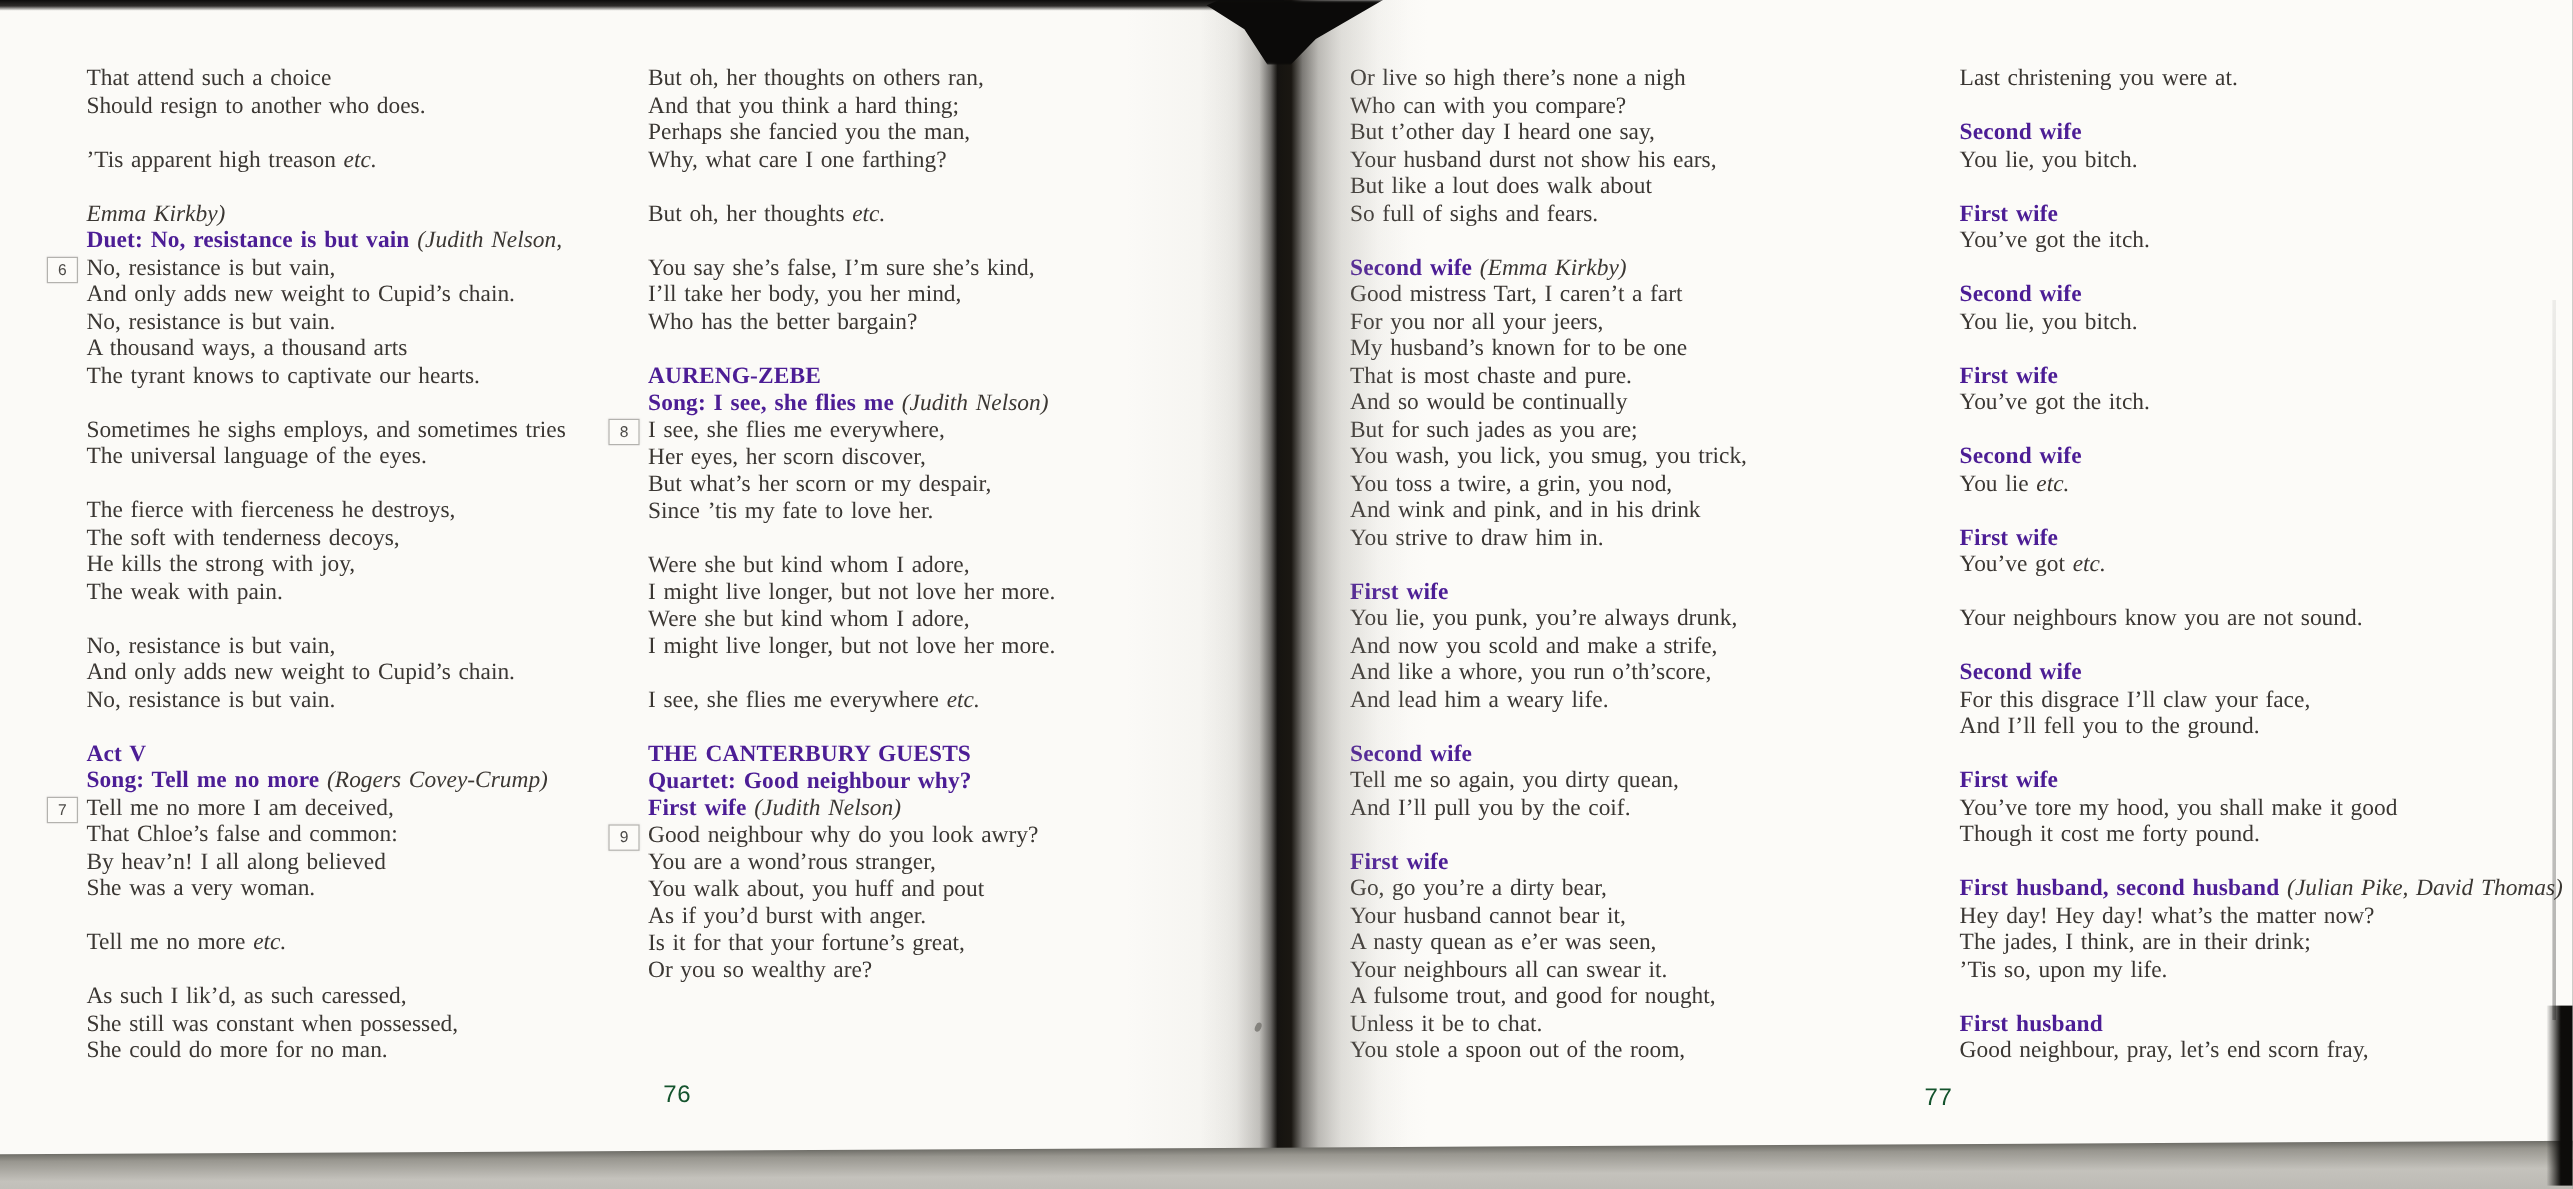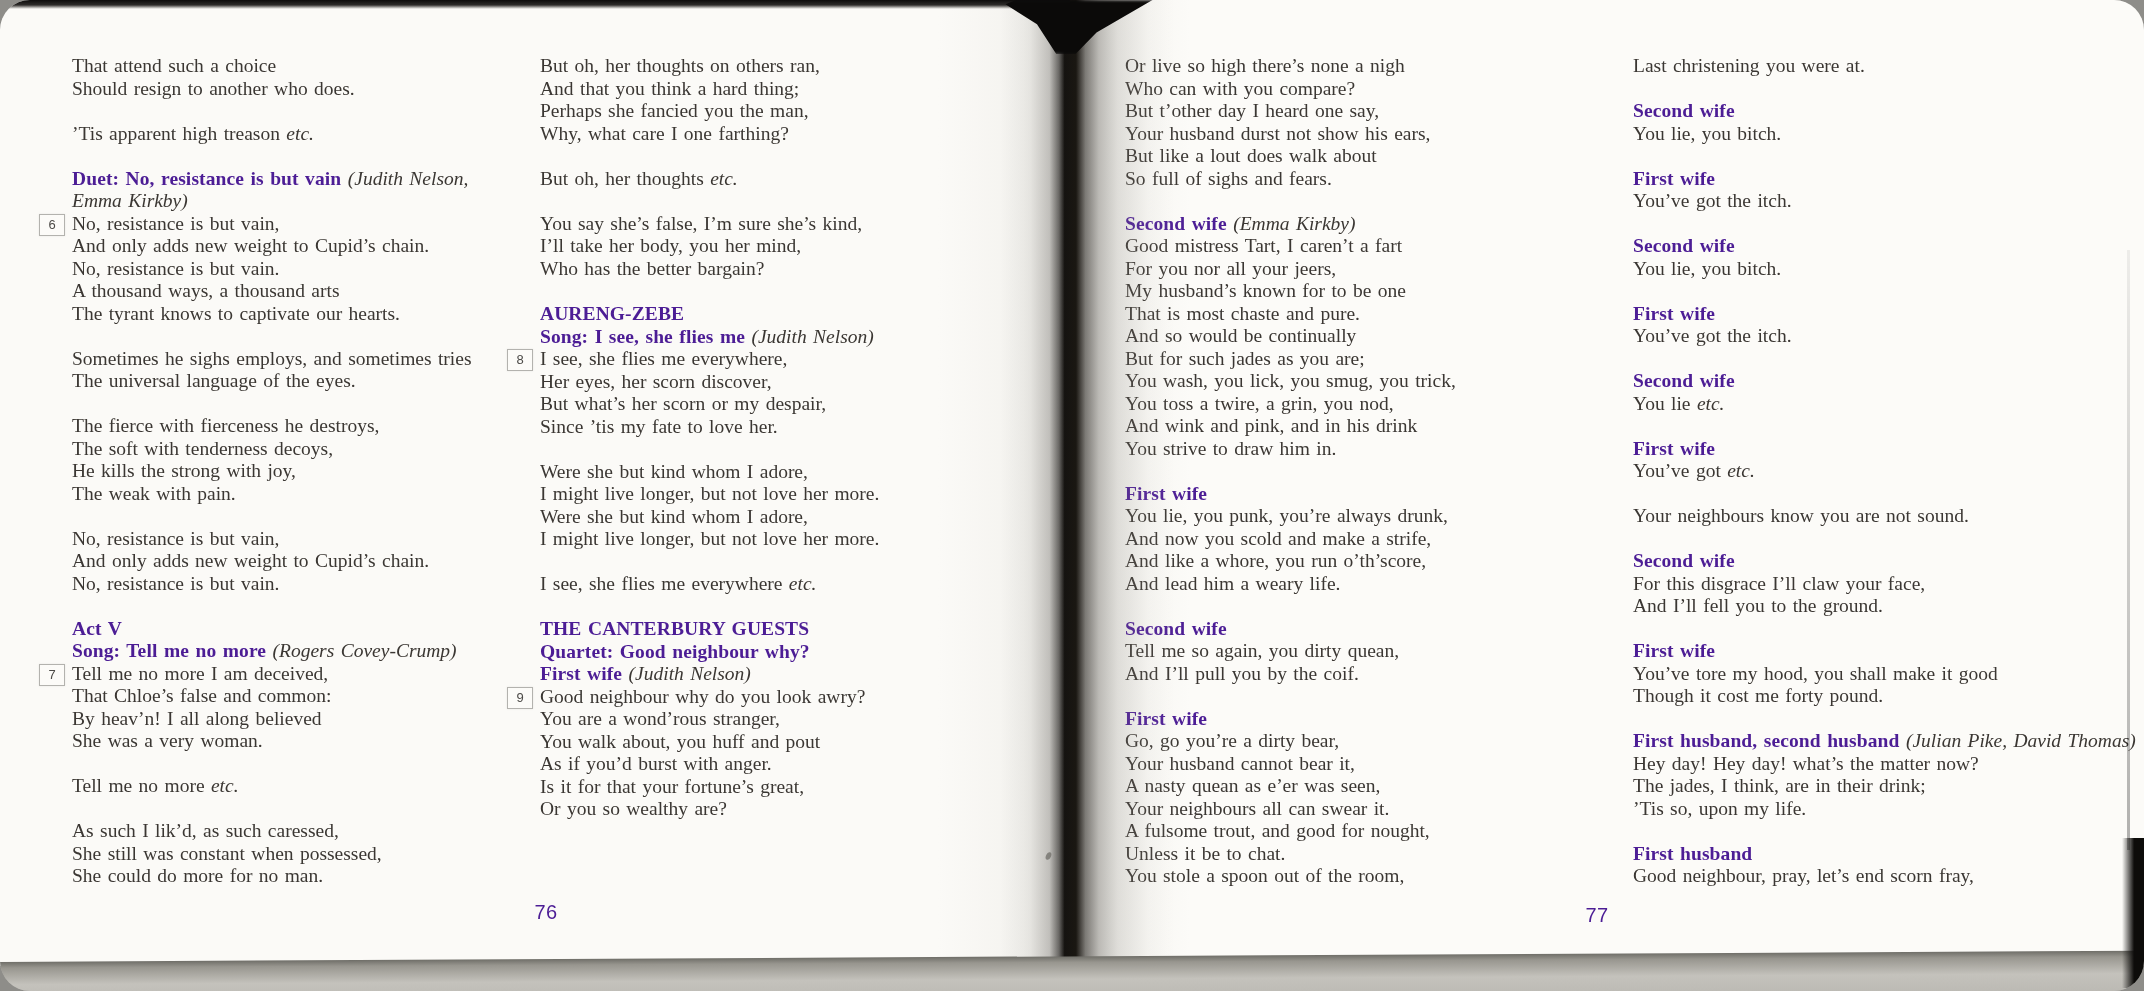--- a/index.html
+++ b/index.html
@@ -1,20 +1,19 @@
 <!DOCTYPE html>
 <html><head>
 <meta charset="utf-8">
 <style>
   html,body{margin:0;padding:0;background:#8e8d89;}
   .spread{
     position:relative;width:2144px;height:991px;overflow:hidden;
     background:#a7a6a2;
     font-family:"Liberation Serif","DejaVu Serif",serif;
-    border-radius:30px;
   }
   
   .page{position:absolute;top:0;height:966px;background:#fbfaf7;}
   .page-left{left:0;width:1066px;background:linear-gradient(90deg,#fbfaf7 0%,#fbfaf7 88%,#f4f3ef 96%,#e3e1dc 100%);}
   .page-right{left:1066px;width:1078px;background:linear-gradient(90deg,#d9d7d2 0%,#efeeea 4%,#fcfbf8 10%,#fcfbf8 100%);}
   
   .top-strip{position:absolute;left:0;top:0;width:1070px;height:9px;
     background:linear-gradient(180deg,#0d0c0b 0%,#2e2c2a 55%,rgba(110,108,104,.45) 85%,rgba(0,0,0,0) 100%);z-index:6;}
   .gutter{position:absolute;left:1000px;top:0;width:190px;height:966px;z-index:5;pointer-events:none;
     background:linear-gradient(90deg,
@@ -45,22 +44,22 @@
   .col{position:absolute;top:55px;width:470px;font-size:19.5px;line-height:22.5px;
     color:#3b3733;z-index:4;word-spacing:1.5px;}
   .stanza{margin:0 0 22.5px 0;}
   .line{white-space:nowrap;position:relative;}
   .line b{font-weight:bold;color:#4c1d95;letter-spacing:.1px;}
   .line i{font-style:italic;}
   .track{position:absolute;left:-33px;top:1px;width:24px;height:20px;
     border:1px solid #b3b2ae;background:#fcfbf8;color:#4c4a47;
     font:13px/20px "Liberation Sans",sans-serif;text-align:center;
     box-shadow:0 0 2px rgba(0,0,0,.08);}
-  .pagenum{position:absolute;width:60px;text-align:center;z-index:4;
-    font:20px "Liberation Sans",sans-serif;color:#4c1d95;letter-spacing:.5px;}
+  .pagenum{position:absolute;width:60px;text-align:right;z-index:4;
+    font:20px "Liberation Sans",sans-serif;color:#14532d;letter-spacing:.5px;}
   .pagenum-left{left:516px;top:901px;}
   .pagenum-right{left:1567px;top:904px;}
 </style>
 </head>
 <body>
 
 <div class="spread">
 
   <div class="page page-left"></div>
   <div class="page page-right"></div>
@@ -75,22 +74,22 @@
 
   <div class="col" style="left:72px">
       <div class="stanza">
         <div class="line">That attend such a choice</div>
         <div class="line">Should resign to another who does.</div>
       </div>
       <div class="stanza">
         <div class="line">’Tis apparent high treason <i>etc.</i></div>
       </div>
       <div class="stanza">
+        <div class="line"><i>Emma Kirkby)</i></div>
         <div class="line"><b>Duet: No, resistance is but vain </b><i>(Judith Nelson,</i></div>
-        <div class="line"><i>Emma Kirkby)</i></div>
         <div class="line"><span class="track">6</span>No, resistance is but vain,</div>
         <div class="line">And only adds new weight to Cupid’s chain.</div>
         <div class="line">No, resistance is but vain.</div>
         <div class="line">A thousand ways, a thousand arts</div>
         <div class="line">The tyrant knows to captivate our hearts.</div>
       </div>
       <div class="stanza">
         <div class="line">Sometimes he sighs employs, and sometimes tries</div>
         <div class="line">The universal language of the eyes.</div>
       </div>

